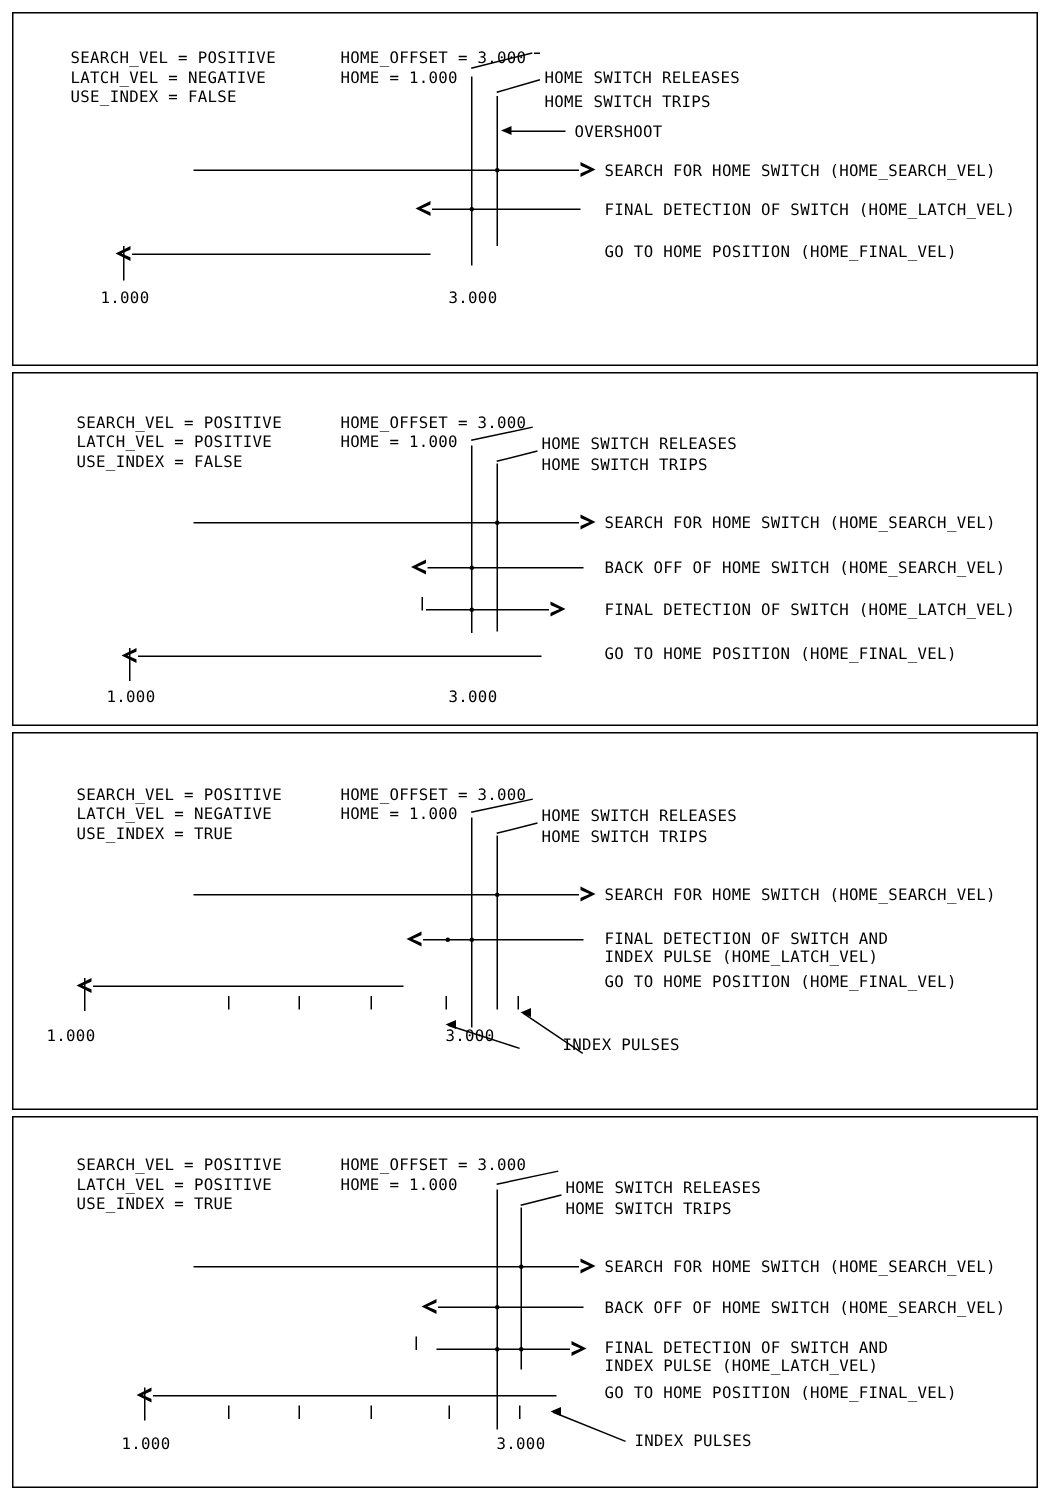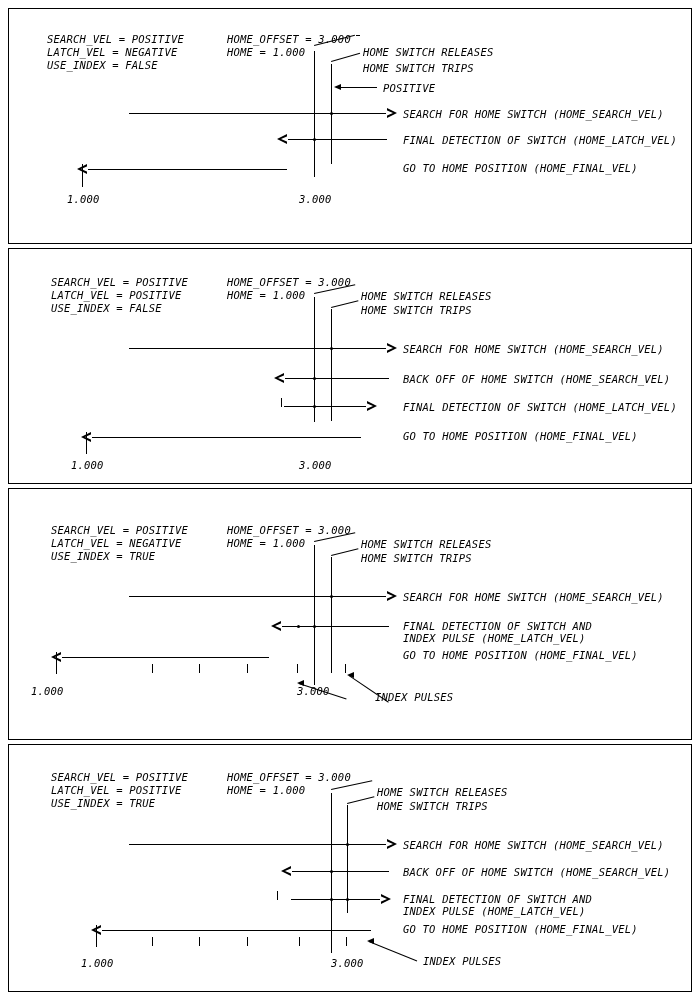--- a/index.html
+++ b/index.html
@@ -10,21 +10,21 @@
     -webkit-font-smoothing:none;
   }
   .page{position:relative;width:700px;height:1000px;box-sizing:border-box;}
   .panel{position:absolute;left:8px;width:684px;border:1px solid #000;box-sizing:border-box;}
   #panel0{top:8px;height:236px;}
   #panel1{top:248px;height:236px;}
   #panel2{top:488px;height:252px;}
   #panel3{top:744px;height:248px;}
   .inner{position:relative;width:100%;height:100%;}
 
-  .txt{position:absolute;white-space:pre;font-size:10.5px;line-height:13px;letter-spacing:0.2px;font-style:italic;}
+  .txt{position:absolute;white-space:pre;font-size:10.5px;line-height:13px;letter-spacing:0.2px;}
   .params{font-size:10.5px;}
   .lbl{font-size:10.5px;}
   .axlbl{font-size:10.5px;}
 
   
   .hline{position:absolute;height:0;border-top:1px solid #000;}
   
   .vline{position:absolute;width:0;border-left:1px solid #000;}
 
   
@@ -59,21 +59,21 @@
 
       <div class="hline" style="left:305px;top:36px;width:42px;transform:rotate(-14deg);transform-origin:0 0;"></div>
       <div class="hline" style="left:347px;top:26px;width:4px;"></div>
       <div class="txt lbl" style="left:354px;top:37px;">HOME SWITCH RELEASES</div>
 
       <div class="hline" style="left:322px;top:52px;width:30px;transform:rotate(-16deg);transform-origin:0 0;"></div>
       <div class="txt lbl" style="left:354px;top:53px;">HOME SWITCH TRIPS</div>
 
       <div class="hline" style="left:328px;top:78px;width:40px;"></div>
       <div class="tipL" style="left:325px;top:75px;"></div>
-      <div class="txt lbl" style="left:374px;top:73px;">POSITIVE</div>
+      <div class="txt lbl" style="left:374px;top:73px;">OVERSHOOT</div>
 
       <div class="hline" style="left:120px;top:104px;width:258px;"></div>
       <div class="arrR" style="left:378px;top:99px;"></div>
       <div class="dot" style="left:321px;top:103px;"></div>
       <div class="txt lbl" style="left:394px;top:99px;">SEARCH FOR HOME SWITCH (HOME_SEARCH_VEL)</div>
 
       <div class="hline" style="left:278px;top:130px;width:100px;"></div>
       <div class="arrL" style="left:268px;top:125px;"></div>
       <div class="dot" style="left:304px;top:129px;"></div>
       <div class="txt lbl" style="left:394px;top:125px;">FINAL DETECTION OF SWITCH (HOME_LATCH_VEL)</div>

